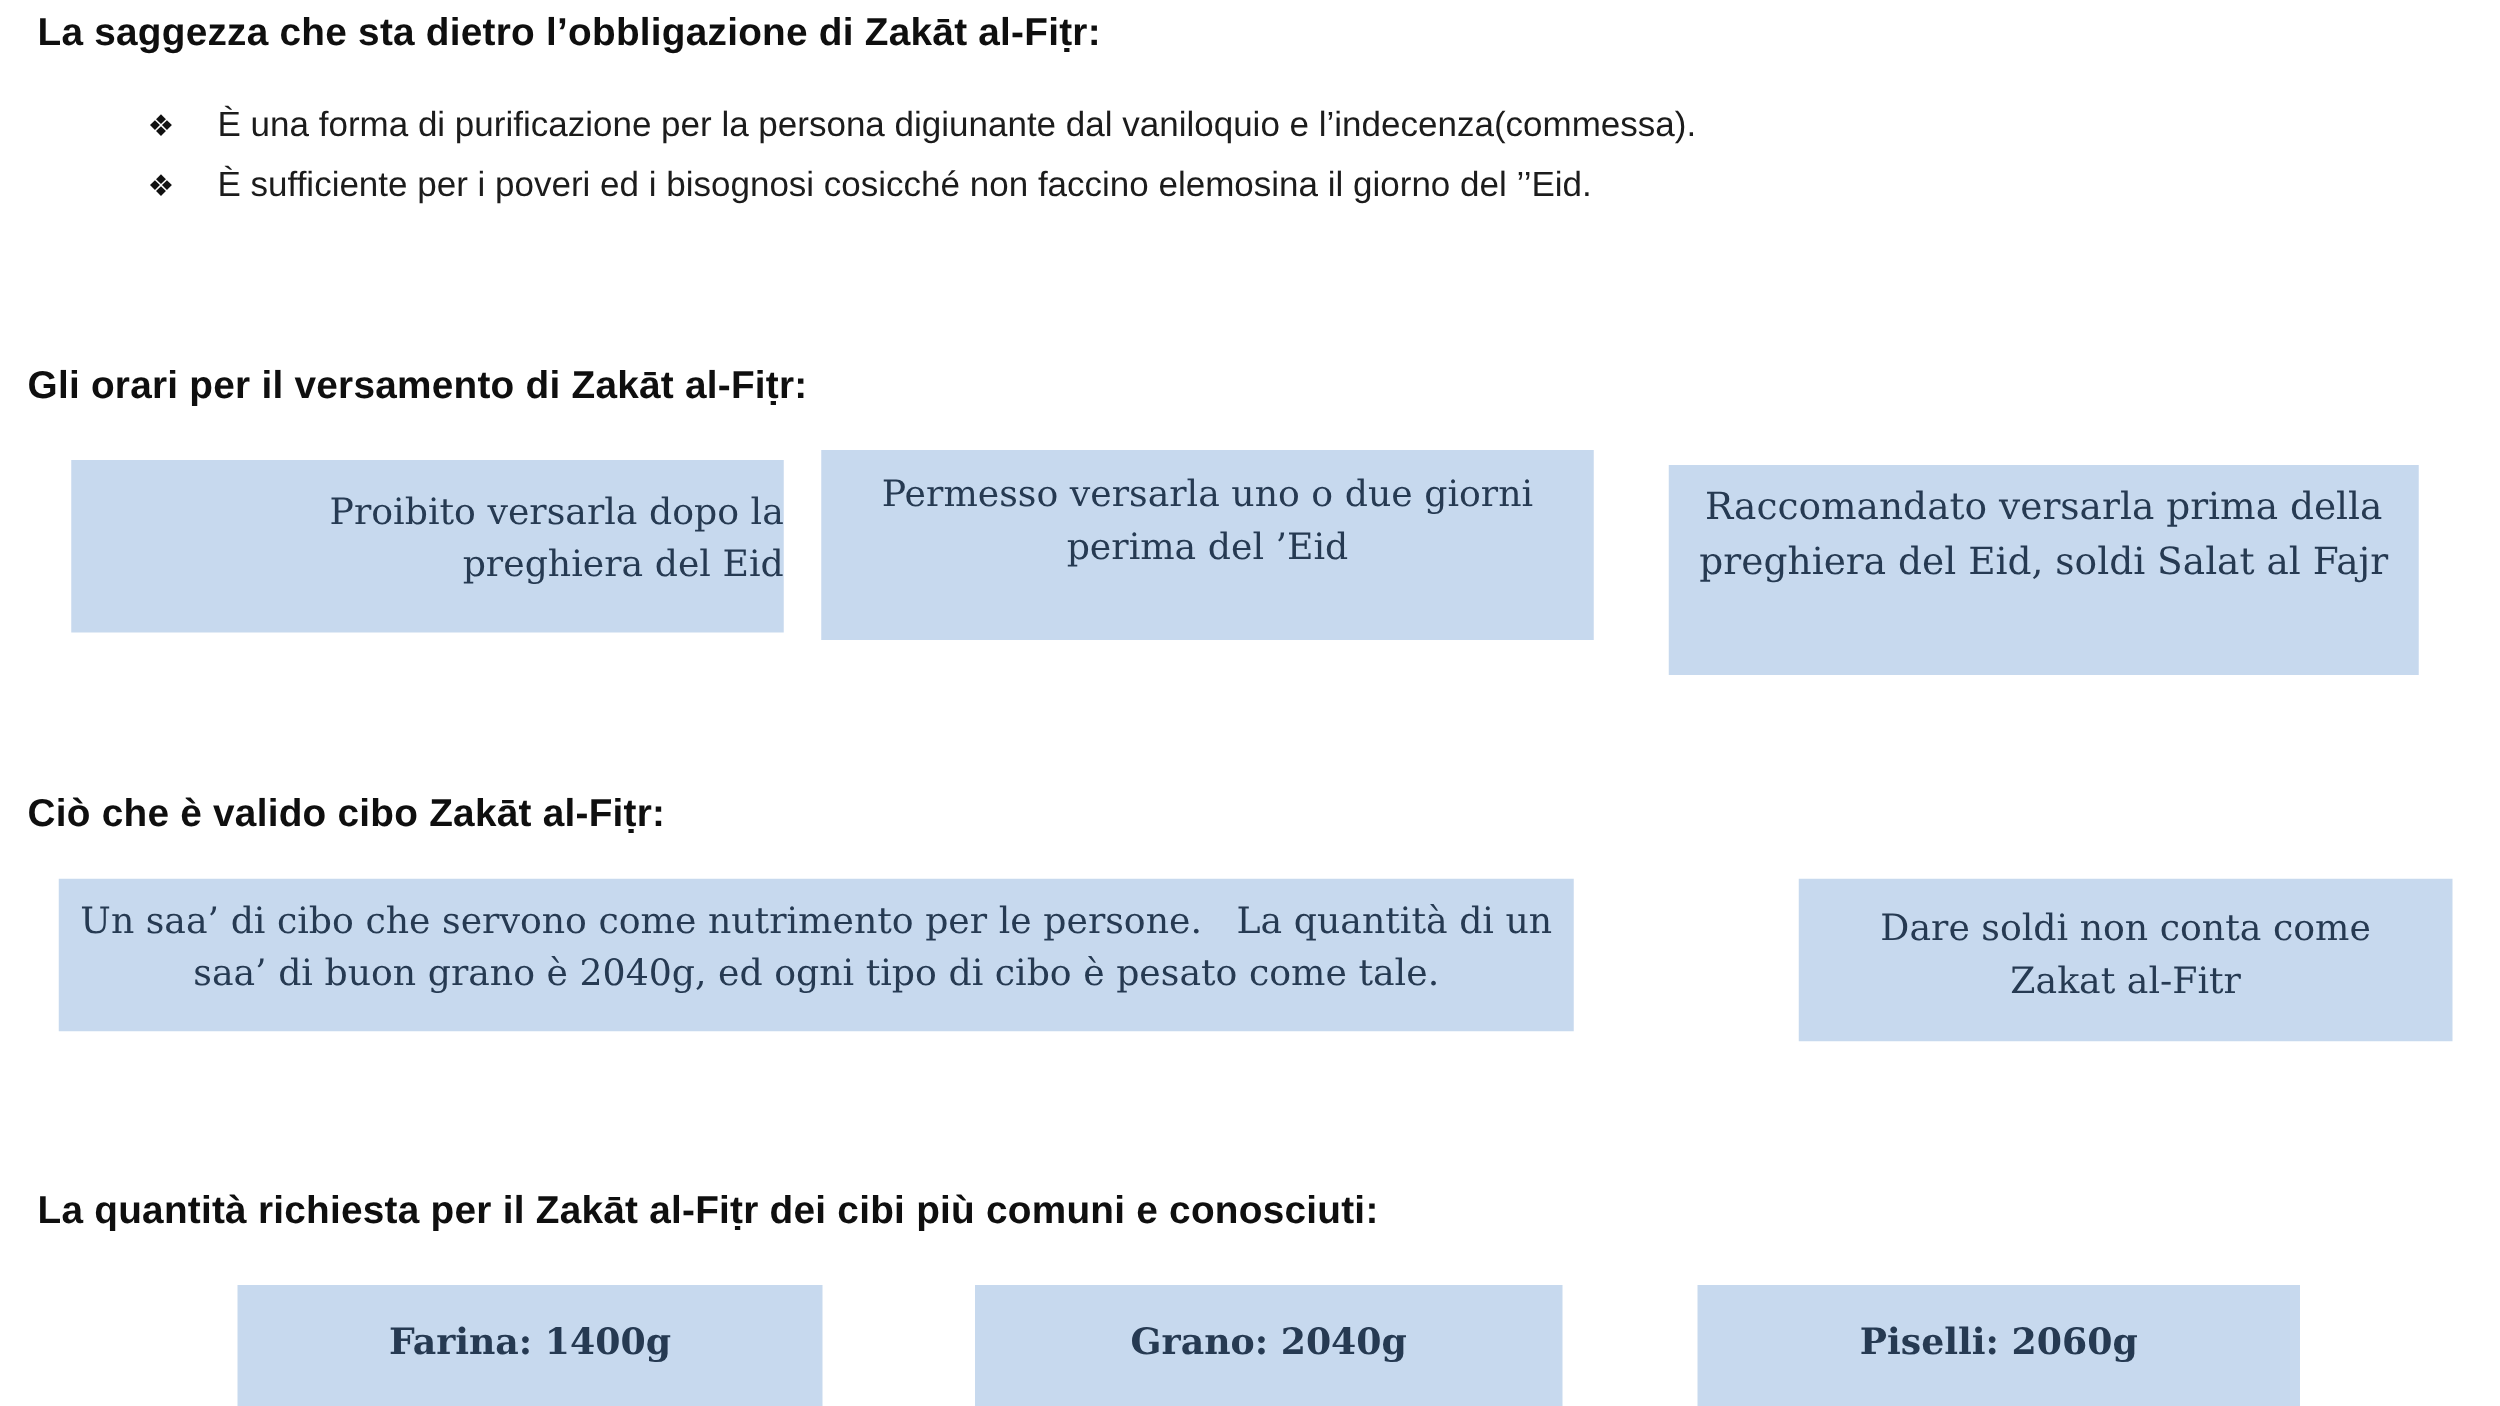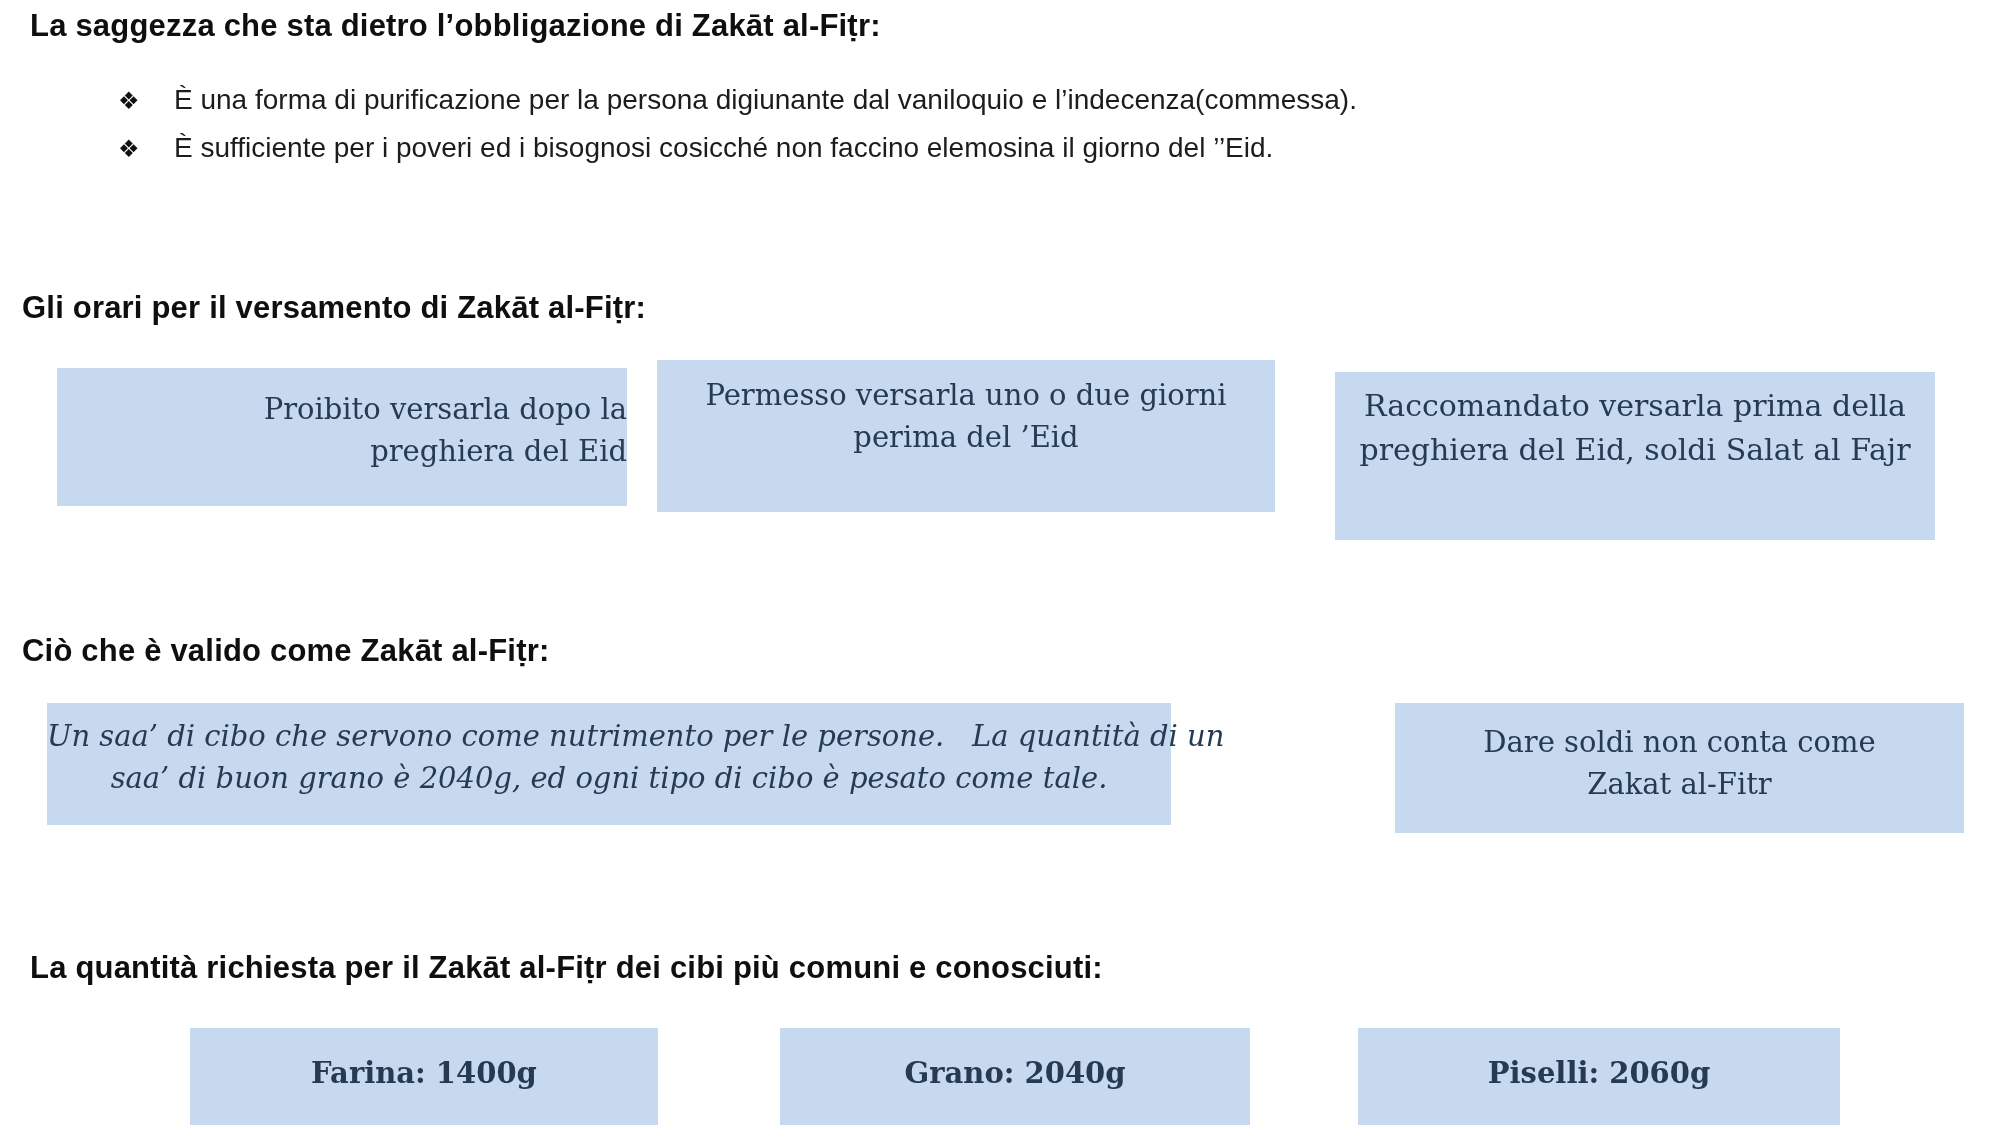--- a/index.html
+++ b/index.html
@@ -48,22 +48,22 @@
     color:var(--box-text);
     font-family:"DejaVu Serif","Liberation Serif",serif;
     font-size:29px;
     line-height:42px;
     text-align:center;
   }
   .blue-box .line{white-space:pre;}
   .box-a{left:57px;top:368px;width:570px;height:138px;padding-top:20px;text-align:right;}
   .box-b{left:657px;top:360px;width:618px;height:152px;padding-top:14px;}
   .box-c{left:1335px;top:372px;width:600px;height:168px;padding-top:12px;font-size:30px;line-height:44px;}
-  .box-d{left:47px;top:703px;width:1124px;height:122px;padding-top:12px;font-style:italic;}
-  .box-e{left:1395px;top:703px;width:569px;height:130px;padding-top:18px;}
+  .box-d{left:47px;top:703px;width:1212px;height:122px;padding-top:12px;}
+  .box-e{left:1439px;top:703px;width:523px;height:130px;padding-top:18px;}
   .box-f{left:190px;top:1028px;width:468px;height:120px;padding-top:24px;font-weight:bold;}
   .box-g{left:780px;top:1028px;width:470px;height:120px;padding-top:24px;font-weight:bold;}
   .box-h{left:1358px;top:1028px;width:482px;height:120px;padding-top:24px;font-weight:bold;}
 </style>
 </head>
 <body>
 
 <div class="heading" style="left:30px;top:8px;">La saggezza che sta dietro l’obbligazione di Zakāt al-Fiṭr:</div>
 
 <div class="bullet-row" style="top:84px;">
@@ -83,21 +83,21 @@
 </div>
 <div class="blue-box box-b">
   <div class="line">Permesso versarla uno o due giorni</div>
   <div class="line">perima del ’Eid</div>
 </div>
 <div class="blue-box box-c">
   <div class="line">Raccomandato versarla prima della</div>
   <div class="line">preghiera del Eid, soldi Salat al Fajr</div>
 </div>
 
-<div class="heading" style="left:22px;top:633px;">Ciò che è valido come Zakāt al-Fiṭr:</div>
+<div class="heading" style="left:22px;top:633px;">Ciò che è valido cibo Zakāt al-Fiṭr:</div>
 
 <div class="blue-box box-d">
   <div class="line">Un saa’ di cibo che servono come nutrimento per le persone.   La quantità di un</div>
   <div class="line">saa’ di buon grano è 2040g, ed ogni tipo di cibo è pesato come tale.</div>
 </div>
 <div class="blue-box box-e">
   <div class="line">Dare soldi non conta come</div>
   <div class="line">Zakat al-Fitr</div>
 </div>
 

